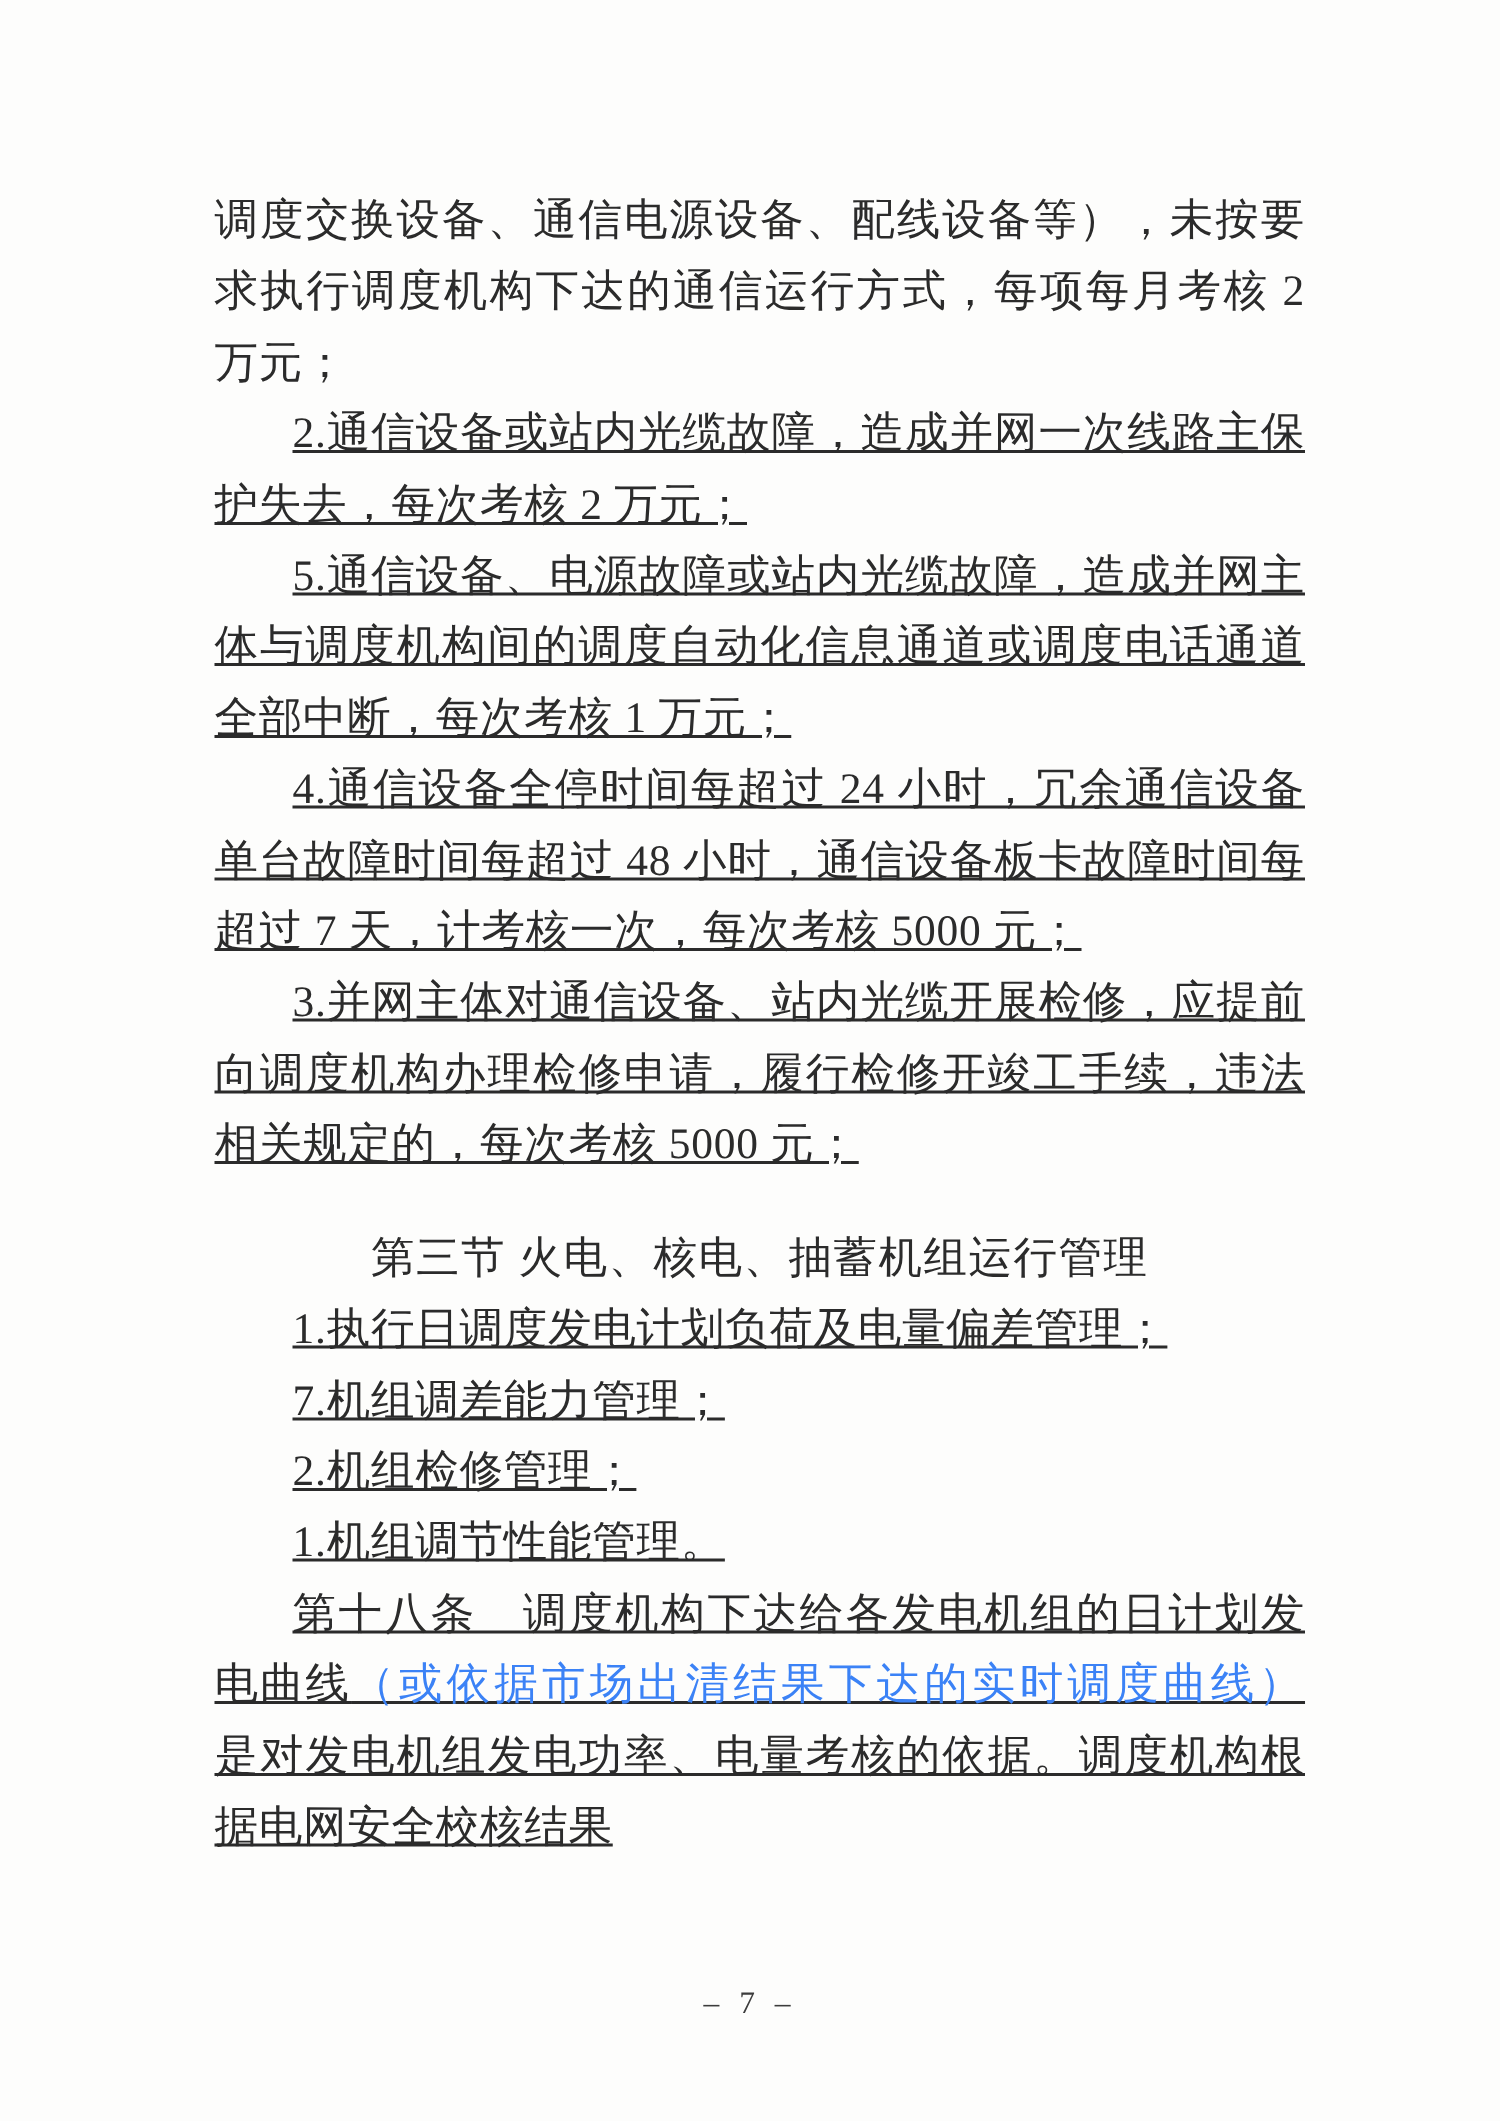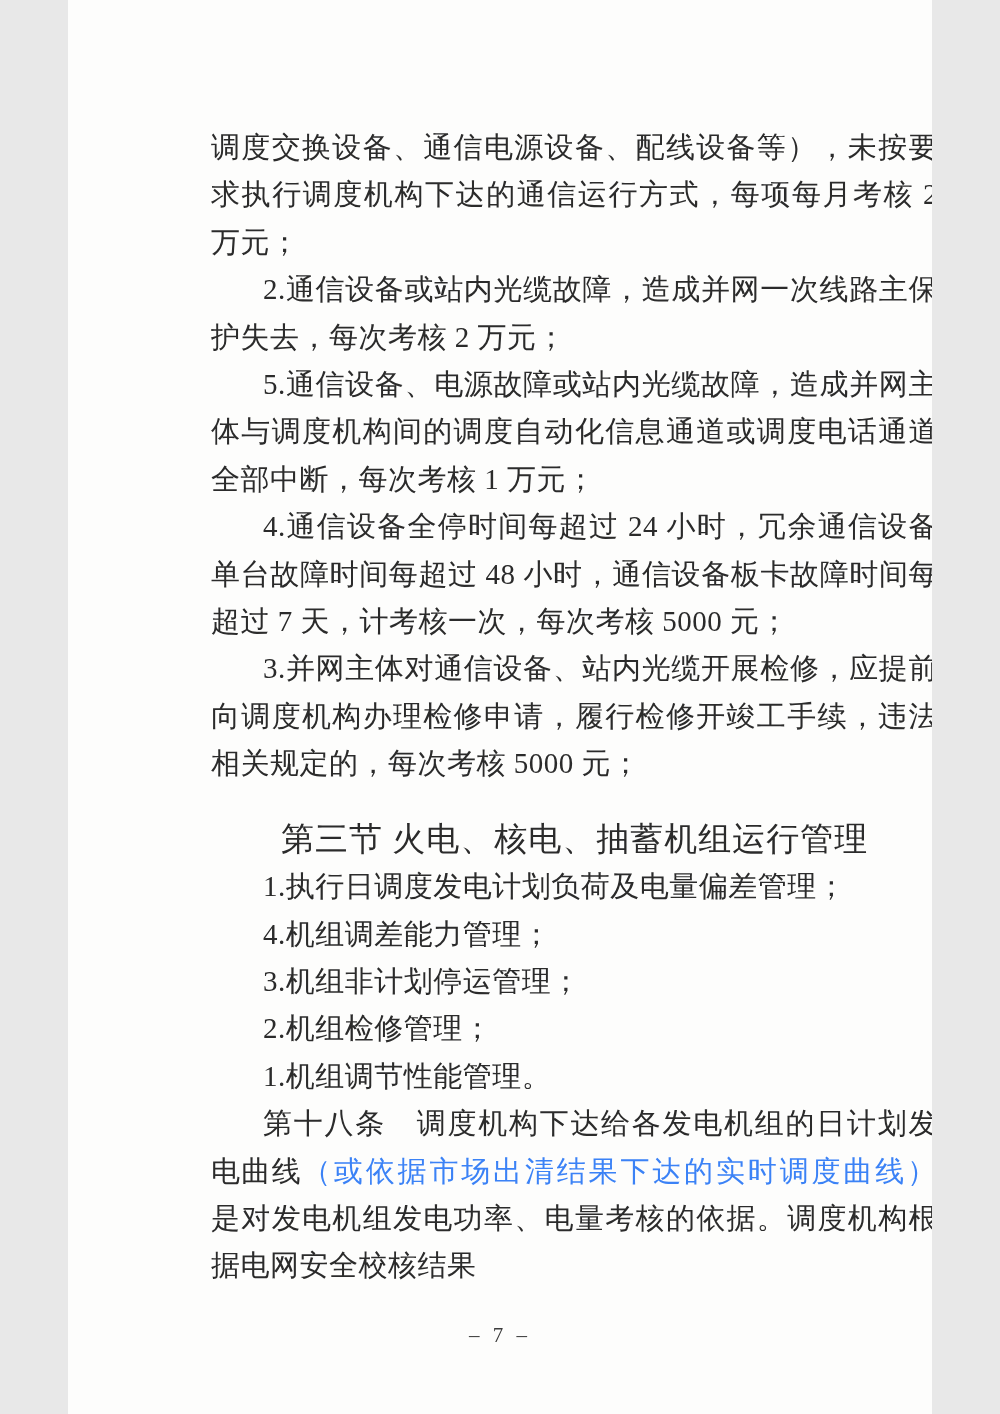--- a/index.html
+++ b/index.html
@@ -2,21 +2,21 @@
 <html><head>
 <meta charset="utf-8">
 <style>
   html, body {
     margin: 0;
     padding: 0;
     background: #e8e8e8;
   }
   .page {
     position: relative;
-    width: 864px;
+    width: 1000px;
     height: 1414px;
     margin: 0 auto;
     background: #fdfdfc;
     color: #2b2b2b;
     overflow: hidden;
     
     font-family: "Liberation Serif", "DejaVu Serif", sans-serif;
   }
   .content {
     position: absolute;
@@ -26,24 +26,25 @@
   }
   .body-para {
     margin: 0;
     font-size: 29px;
     line-height: 47.4px;
     text-align: justify;
     letter-spacing: 0.5px;
   }
   .indent {
     text-indent: 52px;
+    text-decoration: underline;
   }
   .section-heading {
     margin: 28px 0 0 0;
-    font-size: 33px;
+    font-size: 29px;
     line-height: 47.4px;
     font-weight: normal;
     text-align: center;
     letter-spacing: 1px;
   }
   .kai-seg {
     color: #3b82f6;
     letter-spacing: 2px;
     font-weight: 300;
   }
@@ -73,23 +74,22 @@
 
     <p class="body-para indent">4.通信设备全停时间每超过 24 小时，冗余通信设备单台故障时间每超过 48 小时，通信设备板卡故障时间每超过 7 天，计考核一次，每次考核 5000 元；</p>
 
     <p class="body-para indent">3.并网主体对通信设备、站内光缆开展检修，应提前向调度机构办理检修申请，履行检修开竣工手续，违法相关规定的，每次考核 5000 元；</p>
 
     <h2 class="section-heading">第三节 火电、核电、抽蓄机组运行管理</h2>
 
 
     <p class="body-para indent">1.执行日调度发电计划负荷及电量偏差管理；</p>
 
-    <p class="body-para indent">4.机组调差能力管理；</p>
+    <p class="body-para indent">7.机组调差能力管理；</p>
 
-    <p class="body-para indent">3.机组非计划停运管理；</p>
 
     <p class="body-para indent">2.机组检修管理；</p>
 
     <p class="body-para indent">1.机组调节性能管理。</p>
 
     <p class="body-para indent"><span>第十八条　调度机构下达给各发电机组的日计划发电曲线</span><span class="kai-seg">（或依据市场出清结果下达的实时调度曲线）</span><span>是对发电机组发电功率、电量考核的依据。调度机构根据电网安全校核结果</span></p>
 
   </div>
 
   <div class="page-footer">– 7 –</div>

